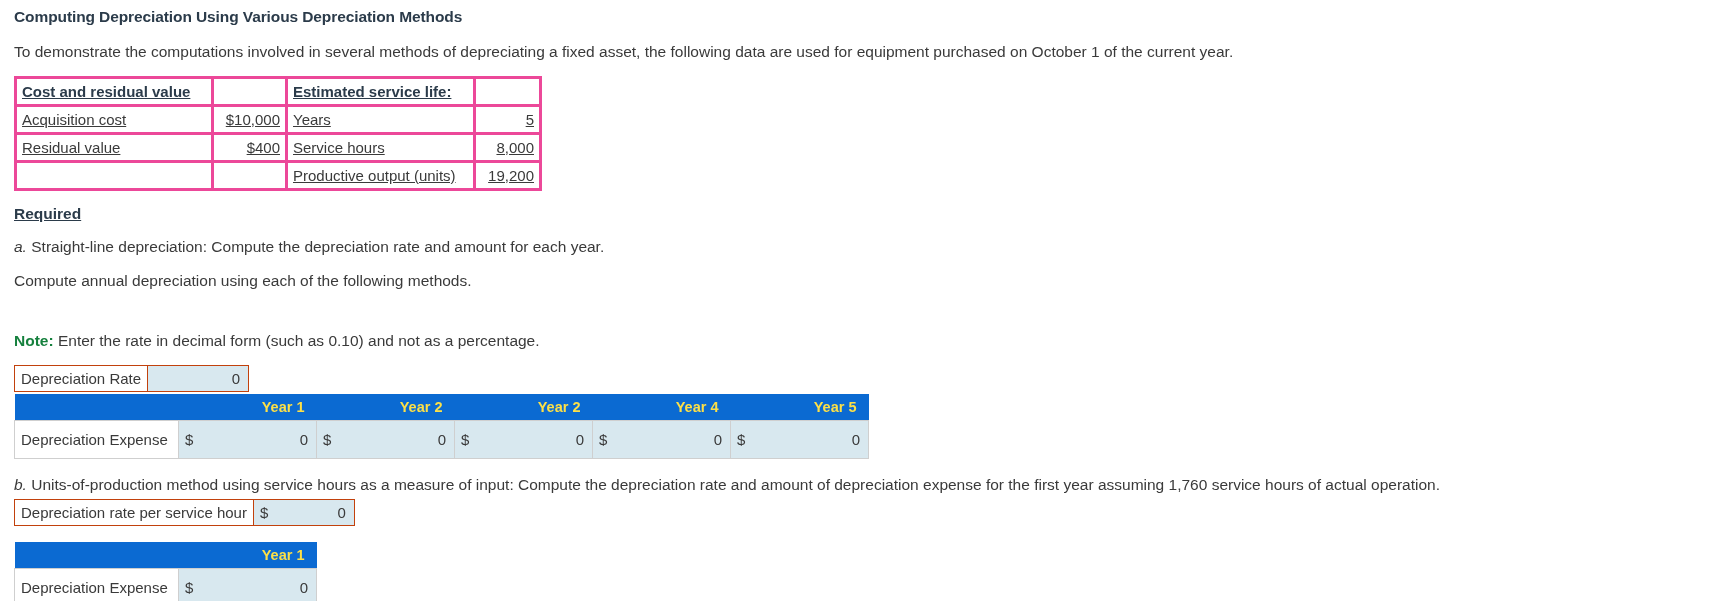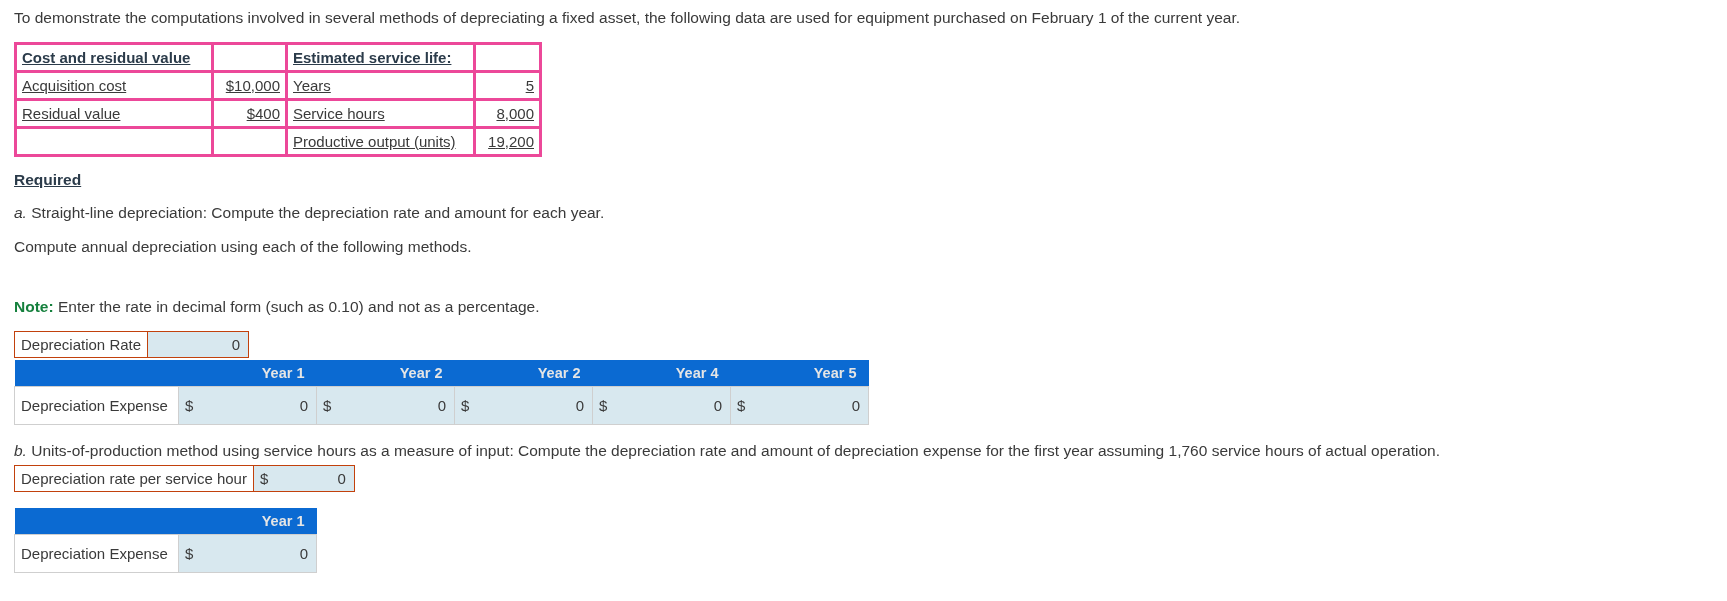--- a/index.html
+++ b/index.html
@@ -97,21 +97,21 @@
 
   
   table.years {
     border-collapse: collapse;
     font-size: 15px;
     table-layout: fixed;
     margin-top: 2px;
   }
   table.years th {
     background: #0b6ad2;
-    color: #e5e5e5;
+    color: #fde047;
     font-weight: bold;
     font-size: 14.5px;
     text-align: right;
     padding: 3px 12px 3px 4px;
     height: 20px;
     border: none;
     white-space: nowrap;
   }
   table.years th.blank {
     background: #0b6ad2;
@@ -146,22 +146,23 @@
   .spacer-a { height: 26px; }
   .spacer-b { height: 16px; }
   .note-line { margin: 0 0 4px 0; }
   .note-bold { font-weight: bold; color: #15803d; }
 </style>
 </head>
 <body>
 
 <div class="page">
 
-
-  <p class="para">To demonstrate the computations involved in several methods of depreciating a fixed asset, the following data are used for equipment purchased on February 1 of the current year.</p>
+  <h1 class="title">Computing Depreciation Using Various Depreciation Methods</h1>
+
+  <p class="para">To demonstrate the computations involved in several methods of depreciating a fixed asset, the following data are used for equipment purchased on October 1 of the current year.</p>
 
   <table class="fact">
     <tbody>
       <tr>
         <td class="c1 hd">Cost and residual value</td>
         <td class="c2"></td>
         <td class="c3 hd">Estimated service life:</td>
         <td class="c4"></td>
       </tr>
       <tr>

